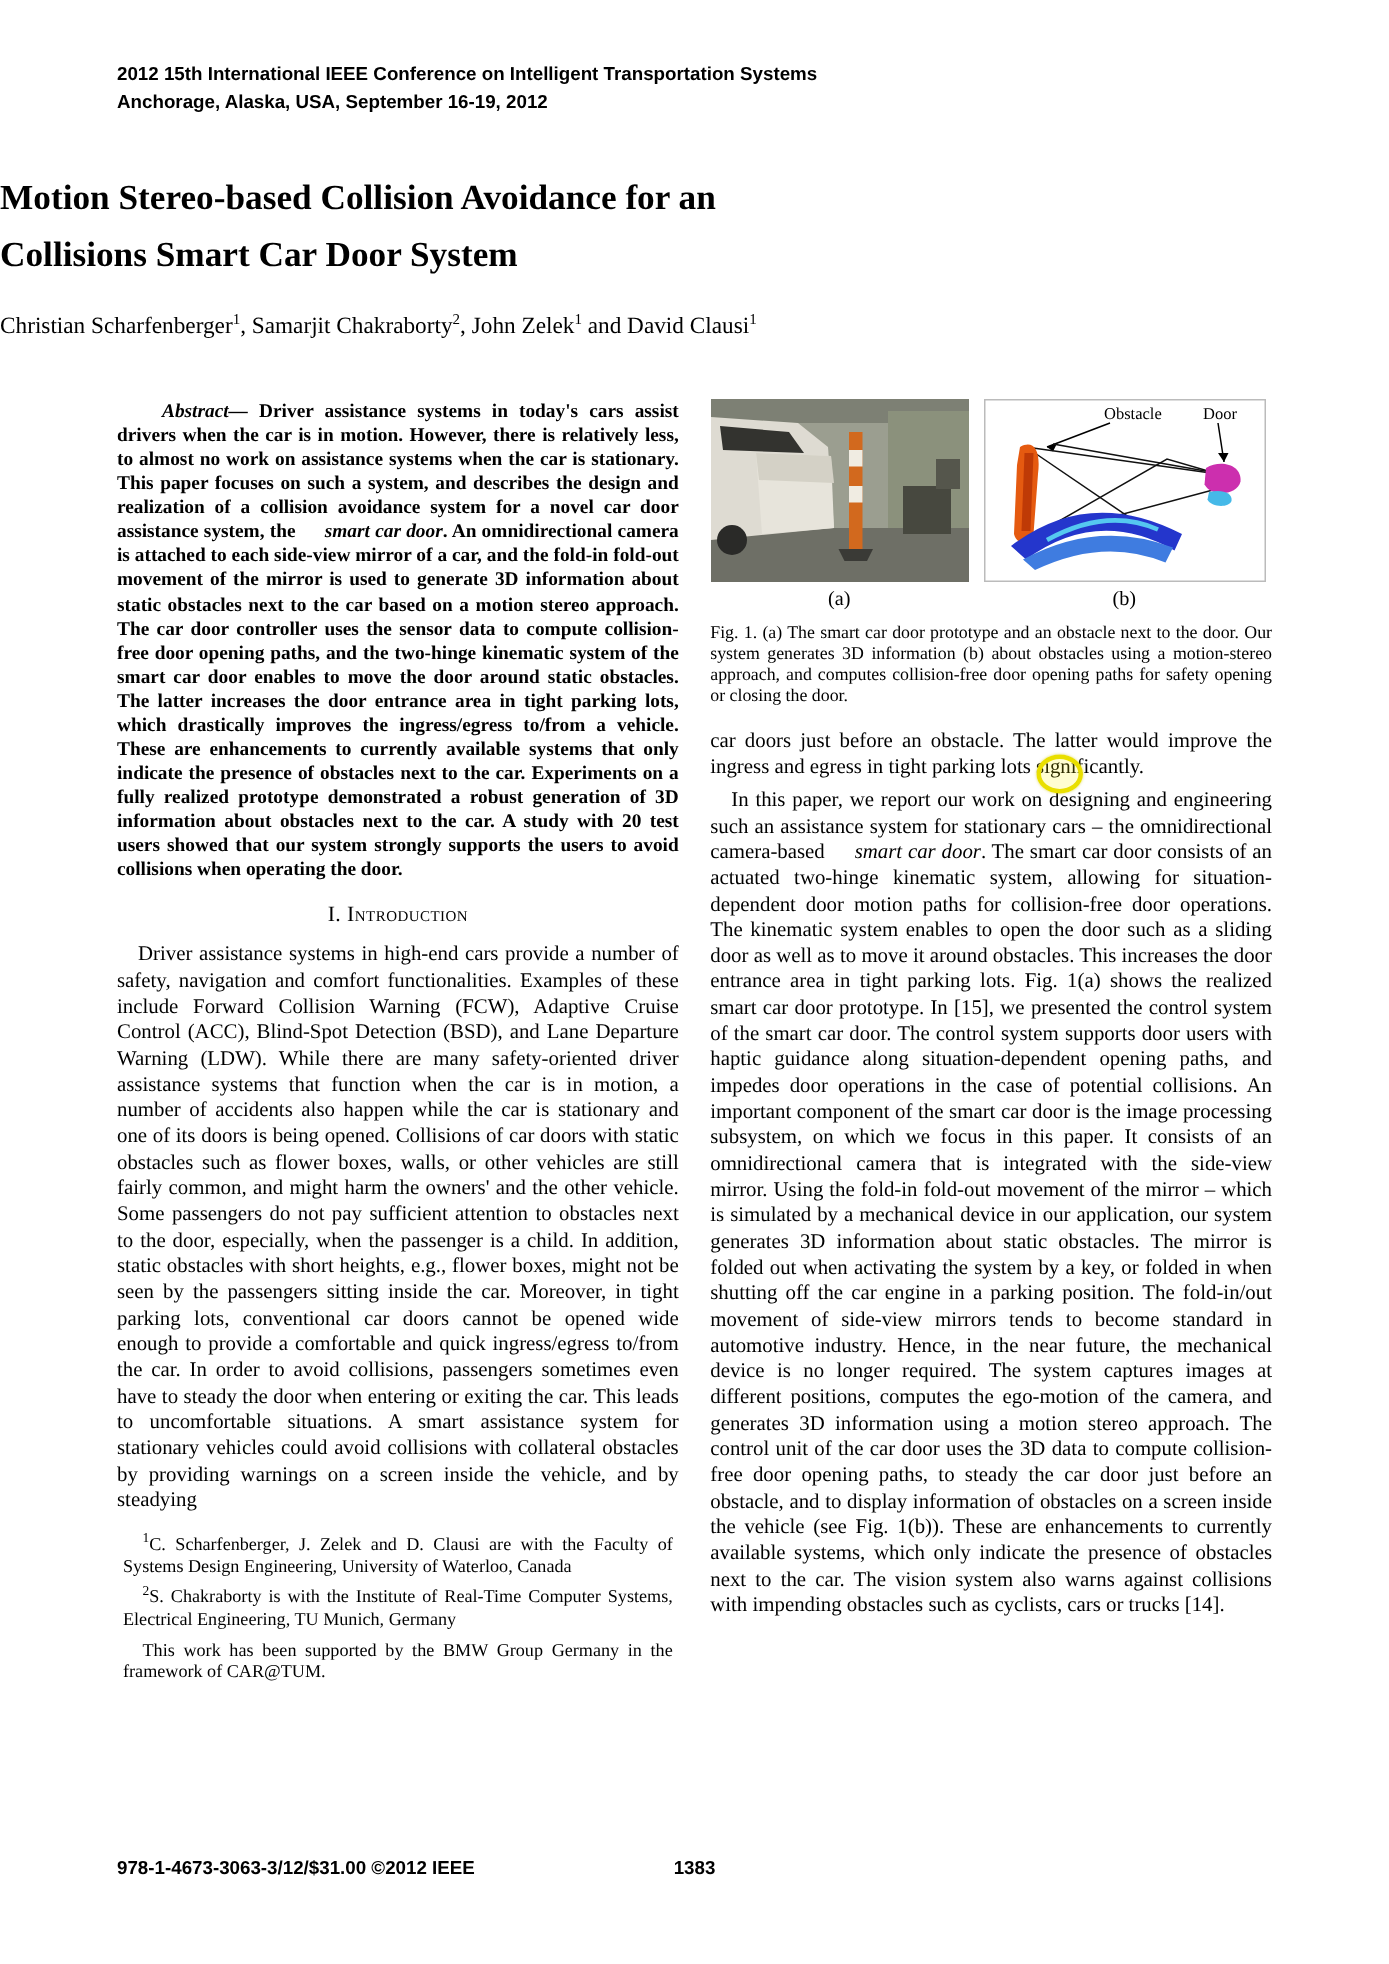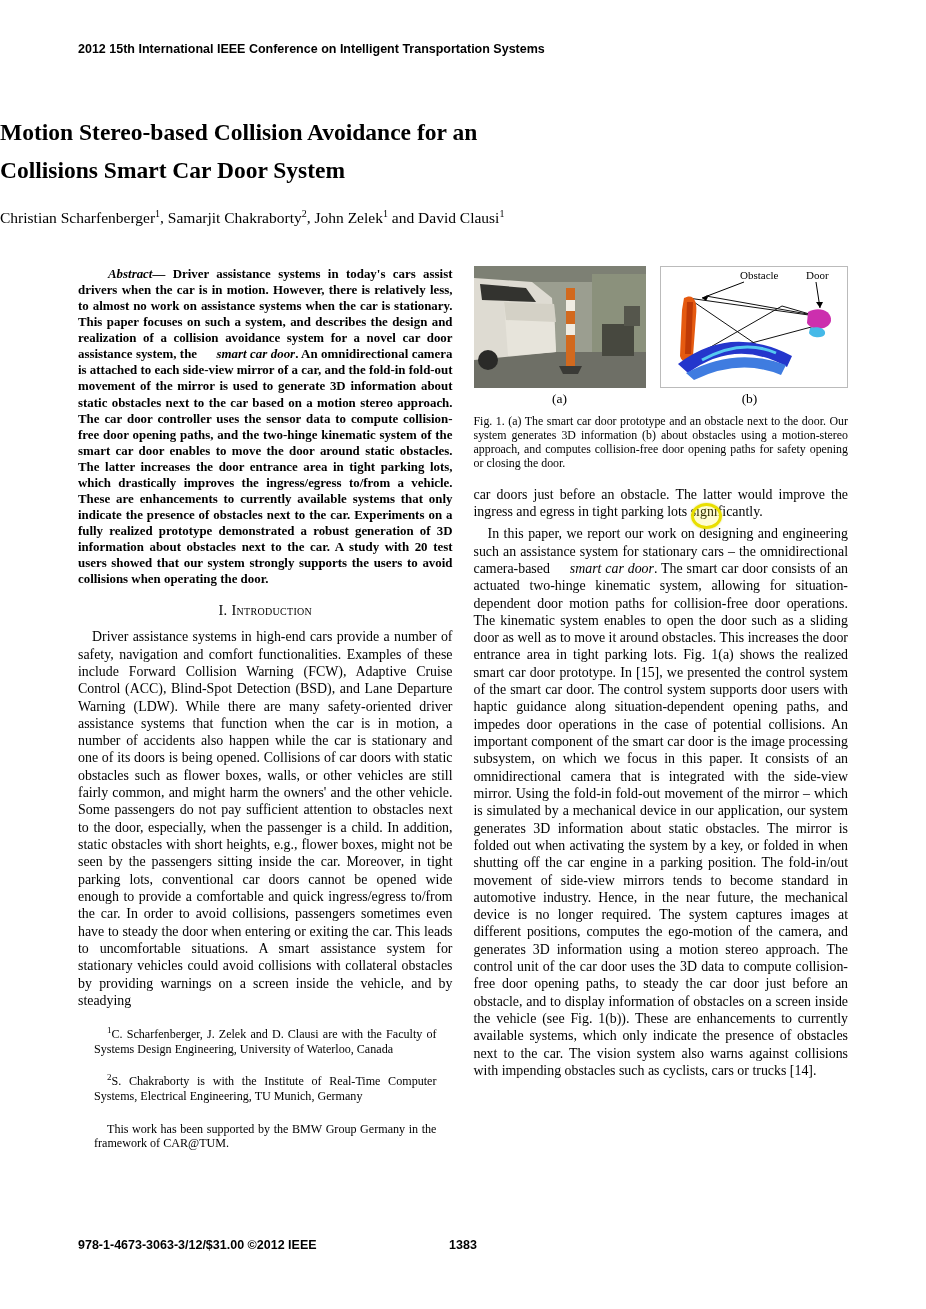--- a/index.html
+++ b/index.html
@@ -72,24 +72,24 @@
     font-size: 13.9px;
     line-height: 1.245;
   }
   .para-gap { margin-top: 5px; }
   .indent { text-indent: 14px; }
   .footnotes {
     margin-top: 11px;
     font-size: 12.1px;
     line-height: 1.21;
   }
-  .footnotes p { margin: 16px; text-indent: 13px; }
+  .footnotes p { margin: 4px; text-indent: 13px; }
   .footnotes sup { font-size: 9px; }
   figure { margin: 0 0 15px 0; }
-  .fig-row { display: flex; gap: 10px; align-items: flex-start; justify-content: space-between; }
+  .fig-row { display: flex; gap: 10px; align-items: flex-start; }
   .fig-photo { width: 172px; height: 122px; display: block; }
   .fig-diagram { width: 188px; height: 122px; display: block; }
   .subcap-row { display: flex; gap: 10px; margin-top: 3px; font-size: 13.5px; }
   .subcap-a { width: 172px; text-align: center; display: block; }
   .subcap-b { width: 188px; text-align: center; display: block; }
   figcaption {
     margin-top: 7px;
     font-size: 11.9px;
     line-height: 1.19;
     text-align: justify;
@@ -119,20 +119,21 @@
   .copyright { position: relative; z-index: 1; }
   em { font-style: italic; margin-left: 16px; }
 </style>
 </head>
 <body>
 
 <div class="page">
 
   <div class="conf-header">
     <div>2012 15th International IEEE Conference on Intelligent Transportation Systems</div>
+    <div>Anchorage, Alaska, USA, September 16-19, 2012</div>
   </div>
 
   <h1 class="paper-title"><span>Motion Stereo-based Collision Avoidance for an</span><br><span>Collisions Smart Car Door System</span></h1>
 
   <div class="authors"><span><span>Christian Scharfenberger</span><sup>1</sup><span>, </span></span><span><span>Samarjit Chakraborty</span><sup>2</sup><span>, </span></span><span><span>John Zelek</span><sup>1</sup><span> and </span></span><span><span>David Clausi</span><sup>1</sup></span></div>
 
   <div class="columns">
 
     <div class="col">
       <p class="abstract"><em class="ab-label">Abstract—</em> <span>Driver assistance systems in today's cars assist drivers when the car is in motion. However, there is relatively less, to almost no work on assistance systems when the car is stationary. This paper focuses on such a system, and describes the design and realization of a collision avoidance system for a novel car door assistance system, the </span><em>smart car door</em><span>. An omnidirectional camera is attached to each side-view mirror of a car, and the fold-in fold-out movement of the mirror is used to generate 3D information about static obstacles next to the car based on a motion stereo approach. The car door controller uses the sensor data to compute collision-free door opening paths, and the two-hinge kinematic system of the smart car door enables to move the door around static obstacles. The latter increases the door entrance area in tight parking lots, which drastically improves the ingress/egress to/from a vehicle. These are enhancements to currently available systems that only indicate the presence of obstacles next to the car. Experiments on a fully realized prototype demonstrated a robust generation of 3D information about obstacles next to the car. A study with 20 test users showed that our system strongly supports the users to avoid collisions when operating the door.</span></p>

